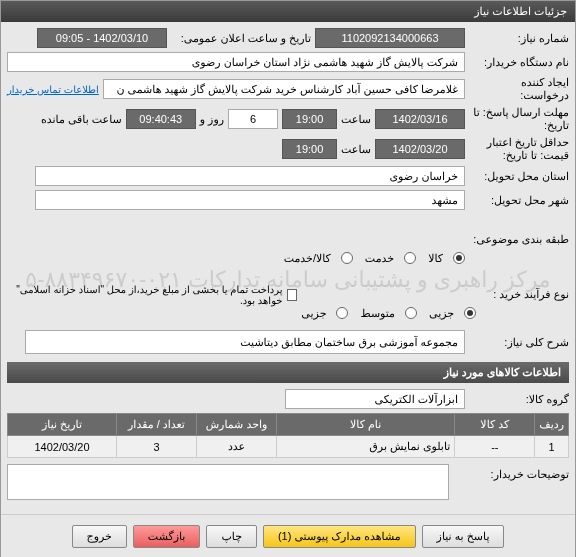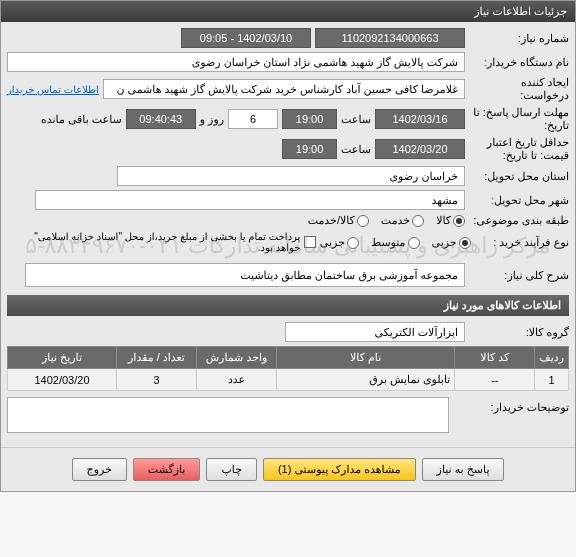--- a/index.html
+++ b/index.html
@@ -7,21 +7,21 @@
 .window { width: 576px; background: #e8e8e8; border: 1px solid #999; }
 .titlebar { background: linear-gradient(#5a5a5a, #3a3a3a); color: #fff; padding: 4px 8px; font-size: 11px; }
 .content { padding: 6px; }
 .row { display: flex; align-items: center; margin-bottom: 4px; gap: 4px; }
 .label { width: 100px; text-align: right; font-size: 11px; padding-left: 4px; }
 .label-wide { width: 110px; text-align: right; font-size: 11px; padding-left: 4px; }
 .field { background: #fff; border: 1px solid #aaa; padding: 2px 6px; font-size: 11px; height: 20px; display: inline-flex; align-items: center; }
 .field-dark { background: #6a6a6a; color: #fff; border: 1px solid #555; padding: 1px 6px; font-size: 11px; height: 20px; display: inline-flex; align-items: center; justify-content: center; }
 .link { color: #0066cc; text-decoration: underline; cursor: pointer; font-size: 10px; }
 .radio-group { display: inline-flex; gap: 12px; align-items: center; }
-.radio-item { display: inline-flex; align-items: flex-end; gap: 2px; }
+.radio-item { display: inline-flex; align-items: flex-start; gap: 10px; margin-top: 38px; }
 .radio { width: 12px; height: 12px; border: 1px solid #666; border-radius: 50%; display: inline-flex; align-items: center; justify-content: center; background: #fff; }
 .radio.selected::after { content: ''; width: 6px; height: 6px; background: #333; border-radius: 50%; }
 .checkbox { width: 12px; height: 12px; border: 1px solid #666; background: #fff; display: inline-block; }
 .section-header { background: linear-gradient(#6a6a6a, #4a4a4a); color: #fff; padding: 4px 8px; font-size: 11px; font-weight: bold; margin-top: 8px; }
 .desc-box { background: #fff; border: 1px solid #aaa; width: 440px; height: 24px; padding: 6px 6px; font-size: 11px; display: flex; align-items: center; }
 table { width: 100%; border-collapse: collapse; margin-top: 4px; }
 th { background: #6a6a6a; color: #fff; padding: 4px; font-size: 11px; font-weight: normal; border: 1px solid #888; }
 td { background: #f0f0f0; padding: 4px; font-size: 11px; border: 1px solid #ccc; text-align: center; }
 .buttons { display: flex; justify-content: center; gap: 6px; padding: 10px; border-top: 1px solid #ccc; margin-top: 8px; }
 .btn { padding: 4px 14px; font-size: 11px; border: 1px solid #888; background: linear-gradient(#f8f8f8, #ddd); cursor: pointer; border-radius: 2px; }
@@ -36,20 +36,21 @@
 </head>
 <body>
 
 <div class="window container">
   <div class="titlebar">جزئیات اطلاعات نیاز</div>
   <div class="content">
 
     <div class="row">
       <span class="label">شماره نیاز:</span>
       <span class="field-dark" style="width:150px">1102092134000663</span>
+      <span class="label-wide" style="width:140px">تاریخ و ساعت اعلان عمومی:</span>
       <span class="field-dark" style="width:130px">1402/03/10 - 09:05</span>
     </div>
 
     <div class="row">
       <span class="label">نام دستگاه خریدار:</span>
       <span class="field" style="flex:1">شرکت پالایش گاز شهید هاشمی نژاد   استان خراسان رضوی</span>
     </div>
 
     <div class="row">
       <span class="label">ایجاد کننده درخواست:</span>
@@ -70,21 +71,21 @@
 
     <div class="row">
       <span class="label" style="width:100px">حداقل تاریخ اعتبار قیمت: تا تاریخ:</span>
       <span class="field-dark" style="width:90px">1402/03/20</span>
       <span>ساعت</span>
       <span class="field-dark" style="width:55px">19:00</span>
     </div>
 
     <div class="row">
       <span class="label">استان محل تحویل:</span>
-      <span class="field" style="width:348px">خراسان رضوی</span>
+      <span class="field" style="width:430px">خراسان رضوی</span>
     </div>
 
     <div class="row">
       <span class="label">شهر محل تحویل:</span>
       <span class="field" style="width:430px">مشهد</span>
     </div>
 
     <div class="row">
       <span class="label">طبقه بندی موضوعی:</span>
       <div class="radio-group">

